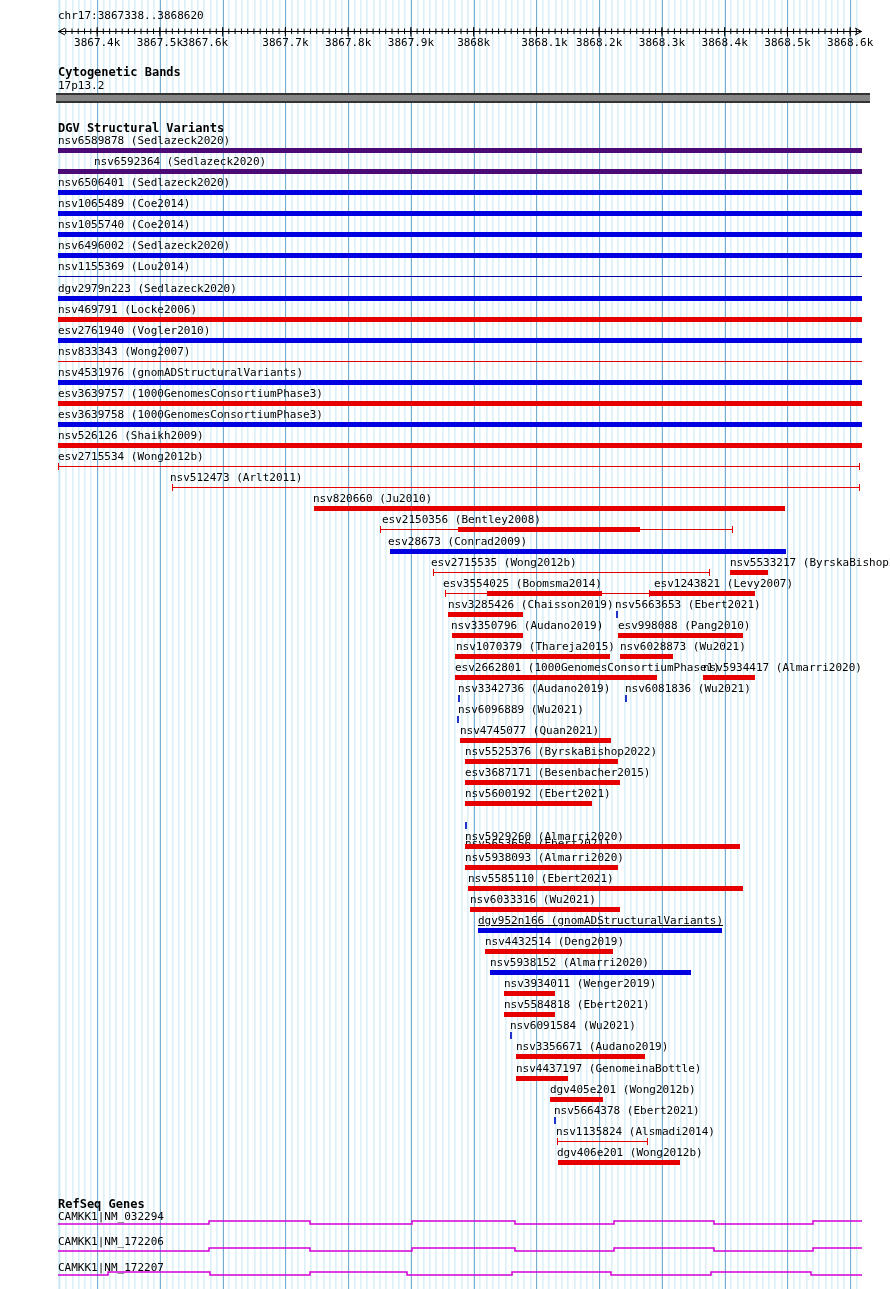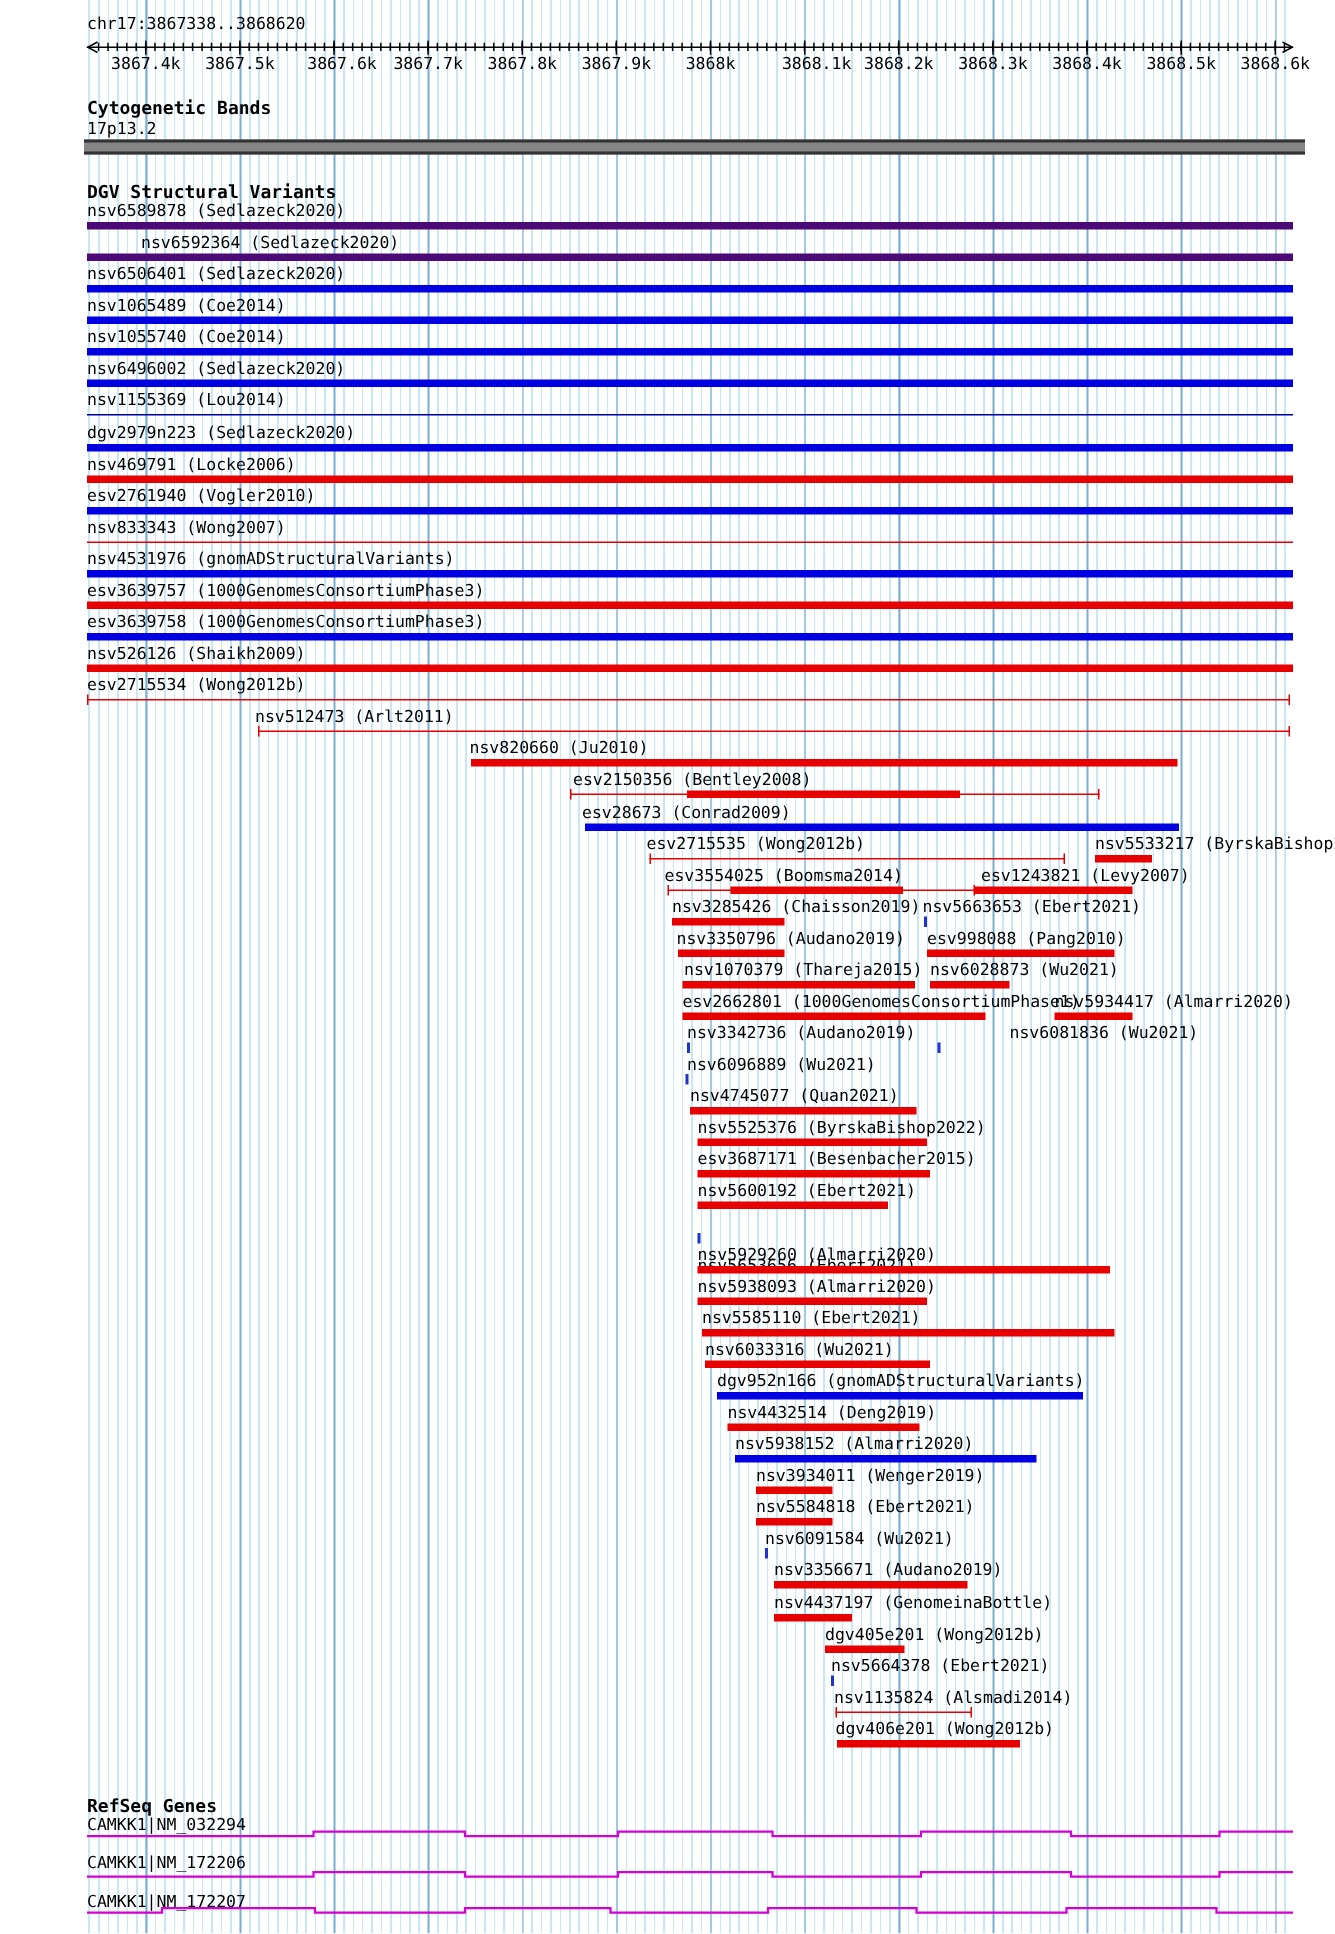--- a/index.html
+++ b/index.html
@@ -38,21 +38,21 @@
   <svg id="ruler-svg" width="890" height="56">
       <path d="M58,31.5 H862" stroke="#000" stroke-width="1" fill="none"></path>
       <path d="M65,28 L58.5,31.5 L65,35" stroke="#000" stroke-width="1" fill="none"></path>
       <path d="M855,28 L861.5,31.5 L855,35" stroke="#000" stroke-width="1" fill="none"></path>
       <path d="M65.7,28.5 V34 M72.0,28.5 V34 M78.2,28.5 V34 M84.5,28.5 V34 M90.8,28.5 V34 M97.1,28.5 V34 M103.3,28.5 V34 M109.6,28.5 V34 M115.9,28.5 V34 M122.2,28.5 V34 M128.4,28.5 V34 M134.7,28.5 V34 M141.0,28.5 V34 M147.3,28.5 V34 M153.5,28.5 V34 M159.8,28.5 V34 M166.1,28.5 V34 M172.3,28.5 V34 M178.6,28.5 V34 M184.9,28.5 V34 M191.2,28.5 V34 M197.5,28.5 V34 M203.7,28.5 V34 M210.0,28.5 V34 M216.3,28.5 V34 M222.6,28.5 V34 M228.8,28.5 V34 M235.1,28.5 V34 M241.4,28.5 V34 M247.7,28.5 V34 M253.9,28.5 V34 M260.2,28.5 V34 M266.5,28.5 V34 M272.8,28.5 V34 M279.0,28.5 V34 M285.3,28.5 V34 M291.6,28.5 V34 M297.9,28.5 V34 M304.1,28.5 V34 M310.4,28.5 V34 M316.7,28.5 V34 M322.9,28.5 V34 M329.2,28.5 V34 M335.5,28.5 V34 M341.8,28.5 V34 M348.1,28.5 V34 M354.3,28.5 V34 M360.6,28.5 V34 M366.9,28.5 V34 M373.1,28.5 V34 M379.4,28.5 V34 M385.7,28.5 V34 M392.0,28.5 V34 M398.3,28.5 V34 M404.5,28.5 V34 M410.8,28.5 V34 M417.1,28.5 V34 M423.4,28.5 V34 M429.6,28.5 V34 M435.9,28.5 V34 M442.2,28.5 V34 M448.4,28.5 V34 M454.7,28.5 V34 M461.0,28.5 V34 M467.3,28.5 V34 M473.6,28.5 V34 M479.8,28.5 V34 M486.1,28.5 V34 M492.4,28.5 V34 M498.6,28.5 V34 M504.9,28.5 V34 M511.2,28.5 V34 M517.5,28.5 V34 M523.8,28.5 V34 M530.0,28.5 V34 M536.3,28.5 V34 M542.6,28.5 V34 M548.9,28.5 V34 M555.1,28.5 V34 M561.4,28.5 V34 M567.7,28.5 V34 M574.0,28.5 V34 M580.2,28.5 V34 M586.5,28.5 V34 M592.8,28.5 V34 M599.0,28.5 V34 M605.3,28.5 V34 M611.6,28.5 V34 M617.9,28.5 V34 M624.1,28.5 V34 M630.4,28.5 V34 M636.7,28.5 V34 M643.0,28.5 V34 M649.3,28.5 V34 M655.5,28.5 V34 M661.8,28.5 V34 M668.1,28.5 V34 M674.4,28.5 V34 M680.6,28.5 V34 M686.9,28.5 V34 M693.2,28.5 V34 M699.5,28.5 V34 M705.7,28.5 V34 M712.0,28.5 V34 M718.3,28.5 V34 M724.6,28.5 V34 M730.8,28.5 V34 M737.1,28.5 V34 M743.4,28.5 V34 M749.6,28.5 V34 M755.9,28.5 V34 M762.2,28.5 V34 M768.5,28.5 V34 M774.8,28.5 V34 M781.0,28.5 V34 M787.3,28.5 V34 M793.6,28.5 V34 M799.9,28.5 V34 M806.1,28.5 V34 M812.4,28.5 V34 M818.7,28.5 V34 M825.0,28.5 V34 M831.2,28.5 V34 M837.5,28.5 V34 M843.8,28.5 V34 M850.1,28.5 V34 M856.3,28.5 V34 " stroke="#000" stroke-width="1" fill="none"></path>
       <path d="M97.2,27 V36.5 M159.9,27 V36.5 M222.7,27 V36.5 M285.4,27 V36.5 M348.2,27 V36.5 M410.9,27 V36.5 M473.7,27 V36.5 M536.5,27 V36.5 M599.2,27 V36.5 M662.0,27 V36.5 M724.7,27 V36.5 M787.5,27 V36.5 M850.2,27 V36.5 " stroke="#000" stroke-width="1" fill="none"></path>
     </svg>
   <div id="tick-labels">
       <span class="ticklbl" style="left: 97.2px; top: 37px;">3867.4k</span>
       <span class="ticklbl" style="left: 159.95px; top: 37px;">3867.5k</span>
-      <span class="ticklbl" style="left: 228px; top: 37px; text-align: right;">3867.6k</span>
+      <span class="ticklbl" style="left: 205px; top: 37px; text-align: right;">3867.6k</span>
       <span class="ticklbl" style="left: 285.45px; top: 37px;">3867.7k</span>
       <span class="ticklbl" style="left: 348.2px; top: 37px;">3867.8k</span>
       <span class="ticklbl" style="left: 410.95px; top: 37px;">3867.9k</span>
       <span class="ticklbl" style="left: 473.7px; top: 37px;">3868k</span>
       <span class="ticklbl" style="left: 536.45px; top: 37px; padding-left: 16px;">3868.1k</span>
       <span class="ticklbl" style="left: 599.2px; top: 37px;">3868.2k</span>
       <span class="ticklbl" style="left: 661.95px; top: 37px;">3868.3k</span>
       <span class="ticklbl" style="left: 724.7px; top: 37px;">3868.4k</span>
       <span class="ticklbl" style="left: 787.45px; top: 37px;">3868.5k</span>
       <span class="ticklbl" style="left: 850.2px; top: 37px;">3868.6k</span>
@@ -135,21 +135,21 @@
       <div class="abs lbl" style="left: 456px; top: 641px;">nsv1070379 (Thareja2015)</div>
       <div class="bar" style="left: 455px; top: 654px; width: 155px; height: 5px; background: rgb(230, 0, 0);"></div>
       <div class="abs lbl" style="left: 620px; top: 641px;">nsv6028873 (Wu2021)</div>
       <div class="bar" style="left: 620px; top: 654px; width: 53px; height: 5px; background: rgb(230, 0, 0);"></div>
       <div class="abs lbl" style="left: 455px; top: 662px;">esv2662801 (1000GenomesConsortiumPhase1)</div>
       <div class="bar" style="left: 455px; top: 675px; width: 202px; height: 5px; background: rgb(230, 0, 0);"></div>
       <div class="abs lbl" style="left: 703px; top: 662px;">nsv5934417 (Almarri2020)</div>
       <div class="bar" style="left: 703px; top: 675px; width: 52px; height: 5px; background: rgb(230, 0, 0);"></div>
       <div class="abs lbl" style="left: 458px; top: 683px;">nsv3342736 (Audano2019)</div>
       <div class="bar" style="left: 458px; top: 695px; width: 2px; height: 7px; background: rgb(34, 51, 204);"></div>
-      <div class="abs lbl" style="left: 625px; top: 683px; padding-left: 48px;">nsv6081836 (Wu2021)</div>
+      <div class="abs lbl" style="left: 625px; top: 683px;">nsv6081836 (Wu2021)</div>
       <div class="bar" style="left: 625px; top: 695px; width: 2px; height: 7px; background: rgb(34, 51, 204);"></div>
       <div class="abs lbl" style="left: 458px; top: 704px;">nsv6096889 (Wu2021)</div>
       <div class="bar" style="left: 457px; top: 716px; width: 2px; height: 7px; background: rgb(34, 51, 204);"></div>
       <div class="abs lbl" style="left: 460px; top: 725px;">nsv4745077 (Quan2021)</div>
       <div class="bar" style="left: 460px; top: 738px; width: 151px; height: 5px; background: rgb(230, 0, 0);"></div>
       <div class="abs lbl" style="left: 465px; top: 746px;">nsv5525376 (ByrskaBishop2022)</div>
       <div class="bar" style="left: 465px; top: 759px; width: 153px; height: 5px; background: rgb(230, 0, 0);"></div>
       <div class="abs lbl" style="left: 465px; top: 767px;">esv3687171 (Besenbacher2015)</div>
       <div class="bar" style="left: 465px; top: 780px; width: 155px; height: 5px; background: rgb(230, 0, 0);"></div>
       <div class="abs lbl" style="left: 465px; top: 788px;">nsv5600192 (Ebert2021)</div>
@@ -157,21 +157,21 @@
       <div class="abs lbl" style="left: 465px; top: 810px; margin-top: 28px;">nsv5653656 (Ebert2021)</div>
       <div class="bar" style="left: 465px; top: 822px; width: 2px; height: 7px; background: rgb(34, 51, 204);"></div>
       <div class="abs lbl" style="left: 465px; top: 831px;">nsv5929260 (Almarri2020)</div>
       <div class="bar" style="left: 465px; top: 844px; width: 275px; height: 5px; background: rgb(230, 0, 0);"></div>
       <div class="abs lbl" style="left: 465px; top: 852px;">nsv5938093 (Almarri2020)</div>
       <div class="bar" style="left: 465px; top: 865px; width: 153px; height: 5px; background: rgb(230, 0, 0);"></div>
       <div class="abs lbl" style="left: 468px; top: 873px;">nsv5585110 (Ebert2021)</div>
       <div class="bar" style="left: 468px; top: 886px; width: 275px; height: 5px; background: rgb(230, 0, 0);"></div>
       <div class="abs lbl" style="left: 470px; top: 894px;">nsv6033316 (Wu2021)</div>
       <div class="bar" style="left: 470px; top: 907px; width: 150px; height: 5px; background: rgb(230, 0, 0);"></div>
-      <div class="abs lbl" style="left: 478px; top: 915px;">dgv952n166 (gnomADStructuralVariants)</div>
+      <div class="abs lbl" style="left: 478px; top: 915px; text-decoration: underline;">dgv952n166 (gnomADStructuralVariants)</div>
       <div class="bar" style="left: 478px; top: 928px; width: 244px; height: 5px; background: rgb(0, 0, 224);"></div>
       <div class="abs lbl" style="left: 485px; top: 936px;">nsv4432514 (Deng2019)</div>
       <div class="bar" style="left: 485px; top: 949px; width: 128px; height: 5px; background: rgb(230, 0, 0);"></div>
       <div class="abs lbl" style="left: 490px; top: 957px;">nsv5938152 (Almarri2020)</div>
       <div class="bar" style="left: 490px; top: 970px; width: 201px; height: 5px; background: rgb(0, 0, 224);"></div>
       <div class="abs lbl" style="left: 504px; top: 978px;">nsv3934011 (Wenger2019)</div>
       <div class="bar" style="left: 504px; top: 991px; width: 51px; height: 5px; background: rgb(230, 0, 0);"></div>
       <div class="abs lbl" style="left: 504px; top: 999px;">nsv5584818 (Ebert2021)</div>
       <div class="bar" style="left: 504px; top: 1012px; width: 51px; height: 5px; background: rgb(230, 0, 0);"></div>
       <div class="abs lbl" style="left: 510px; top: 1020px;">nsv6091584 (Wu2021)</div>

